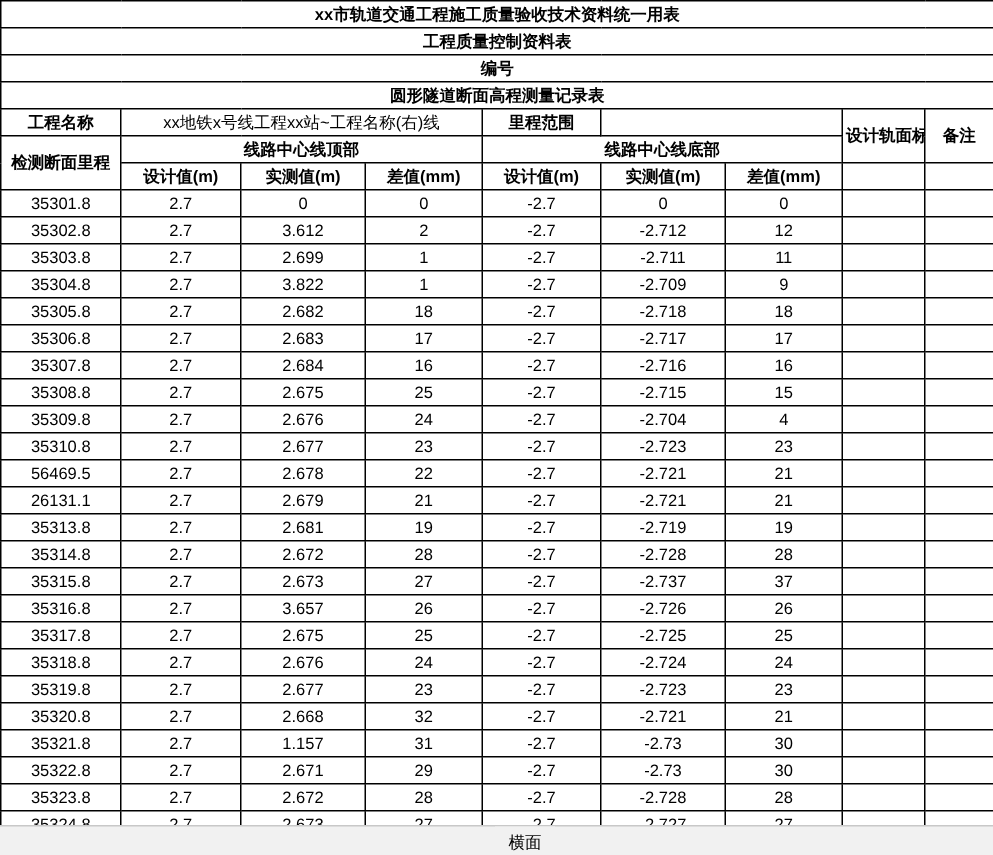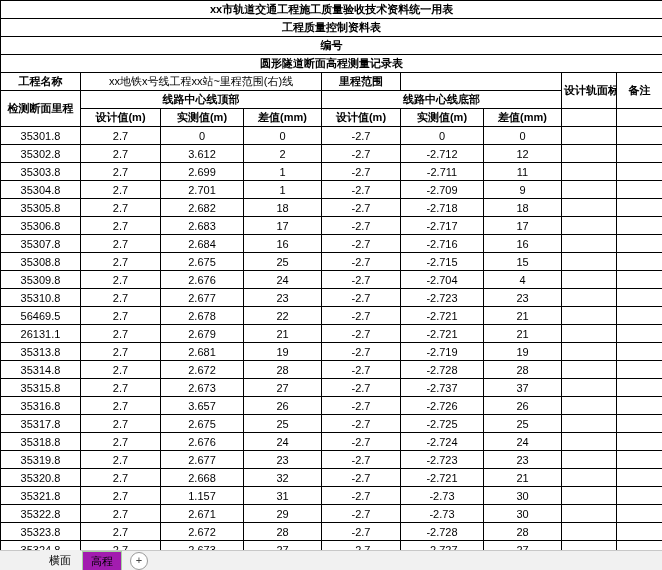--- a/index.html
+++ b/index.html
@@ -87,20 +87,21 @@
     left: 0;
     bottom: 0;
     width: 662px;
     height: 20px;
     background: #f1f1f1;
     border-top: 1px solid #c8c8c8;
     display: flex;
     align-items: center;
     box-sizing: border-box;
     padding-left: 40px;
+    flex-direction: column;
   }
   .tab {
     font-size: 11px;
     padding: 2px 8px;
     margin-right: 2px;
     color: #000;
     background: #f1f1f1;
     border: 1px solid transparent;
     cursor: default;
   }
@@ -149,21 +150,21 @@
         <td class="title-sub" colspan="9">工程质量控制资料表</td>
       </tr>
       <tr>
         <td class="title-number" colspan="9">编号</td>
       </tr>
       <tr>
         <td class="title-record" colspan="9">圆形隧道断面高程测量记录表</td>
       </tr>
       <tr>
         <td class="hdr">工程名称</td>
-        <td class="cell-left-label" colspan="3">xx地铁x号线工程xx站~里程范围(右)线</td>
+        <td class="cell-left-label" colspan="3">xx地铁x号线工程xx站~工程名称(右)线</td>
         <td class="hdr">里程范围</td>
         <td colspan="2"></td>
         <td rowspan="2" class="hdr-small">设计轨面标高</td>
         <td rowspan="2" class="hdr-small">备注</td>
       </tr>
       <tr>
         <td rowspan="2" class="hdr-small">检测断面里程</td>
         <td colspan="3" class="hdr-small">线路中心线顶部</td>
         <td colspan="3" class="hdr-small">线路中心线底部</td>
       </tr>
@@ -207,21 +208,21 @@
         <td class="data">1</td>
         <td class="data">-2.7</td>
         <td class="data">-2.711</td>
         <td class="data">11</td>
         <td class="data"></td>
         <td class="data"></td>
       </tr>
       <tr>
         <td class="data">35304.8</td>
         <td class="data">2.7</td>
-        <td class="data">2.701</td>
+        <td class="data">3.822</td>
         <td class="data">1</td>
         <td class="data">-2.7</td>
         <td class="data">-2.709</td>
         <td class="data">9</td>
         <td class="data"></td>
         <td class="data"></td>
       </tr>
       <tr>
         <td class="data">35305.8</td>
         <td class="data">2.7</td>

